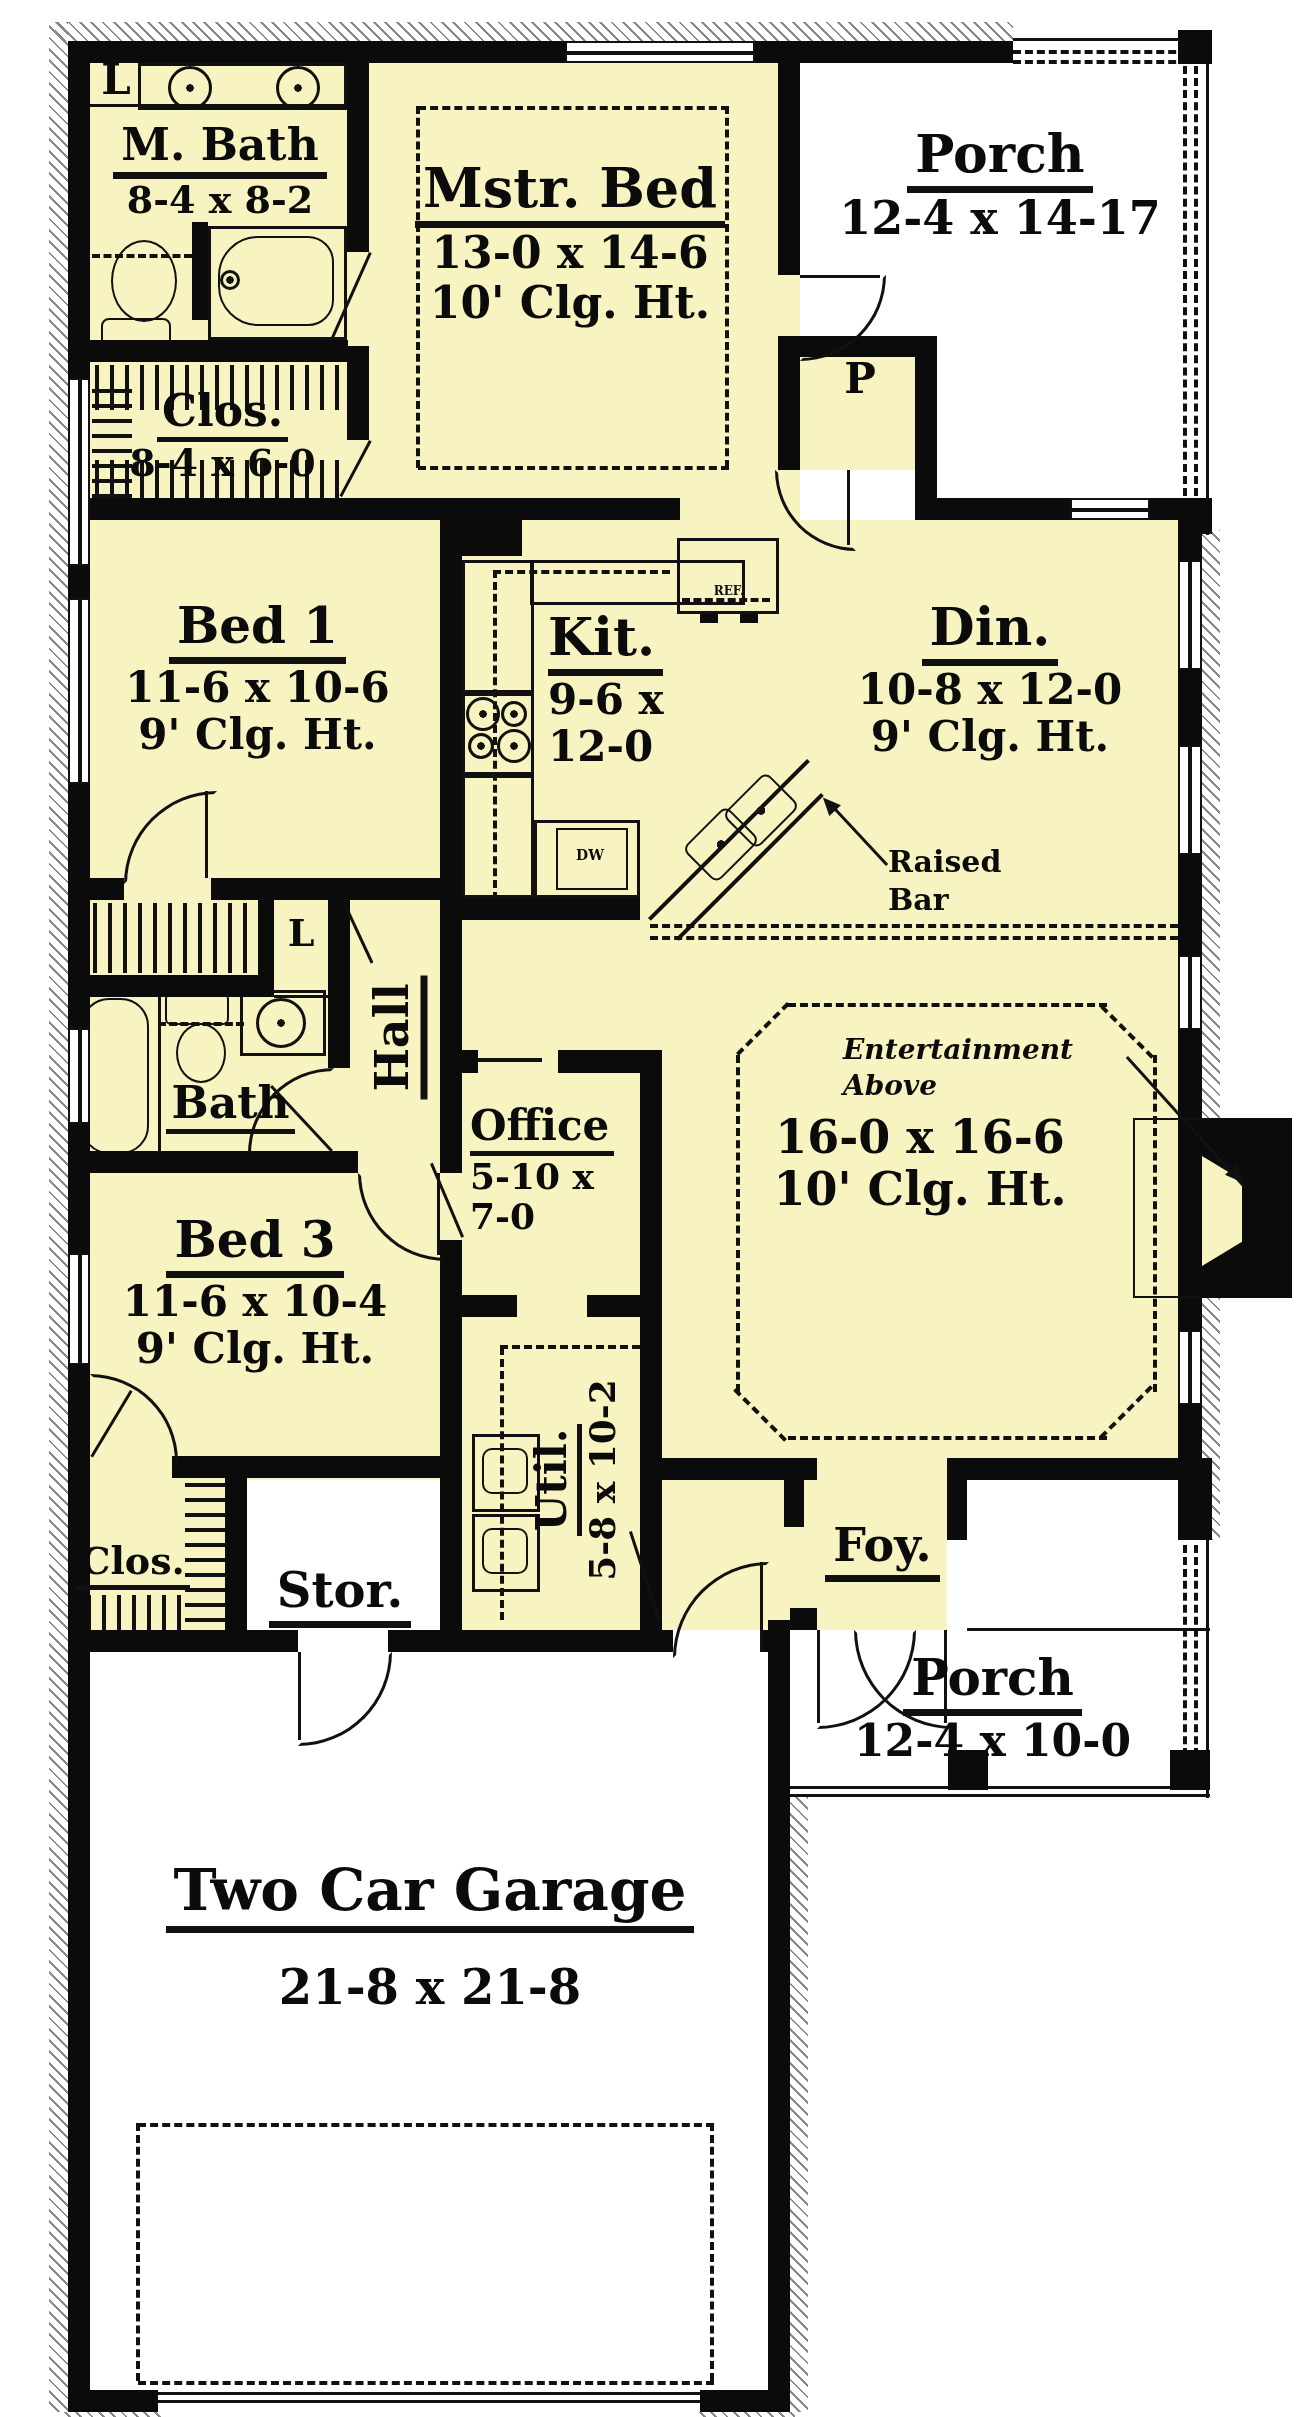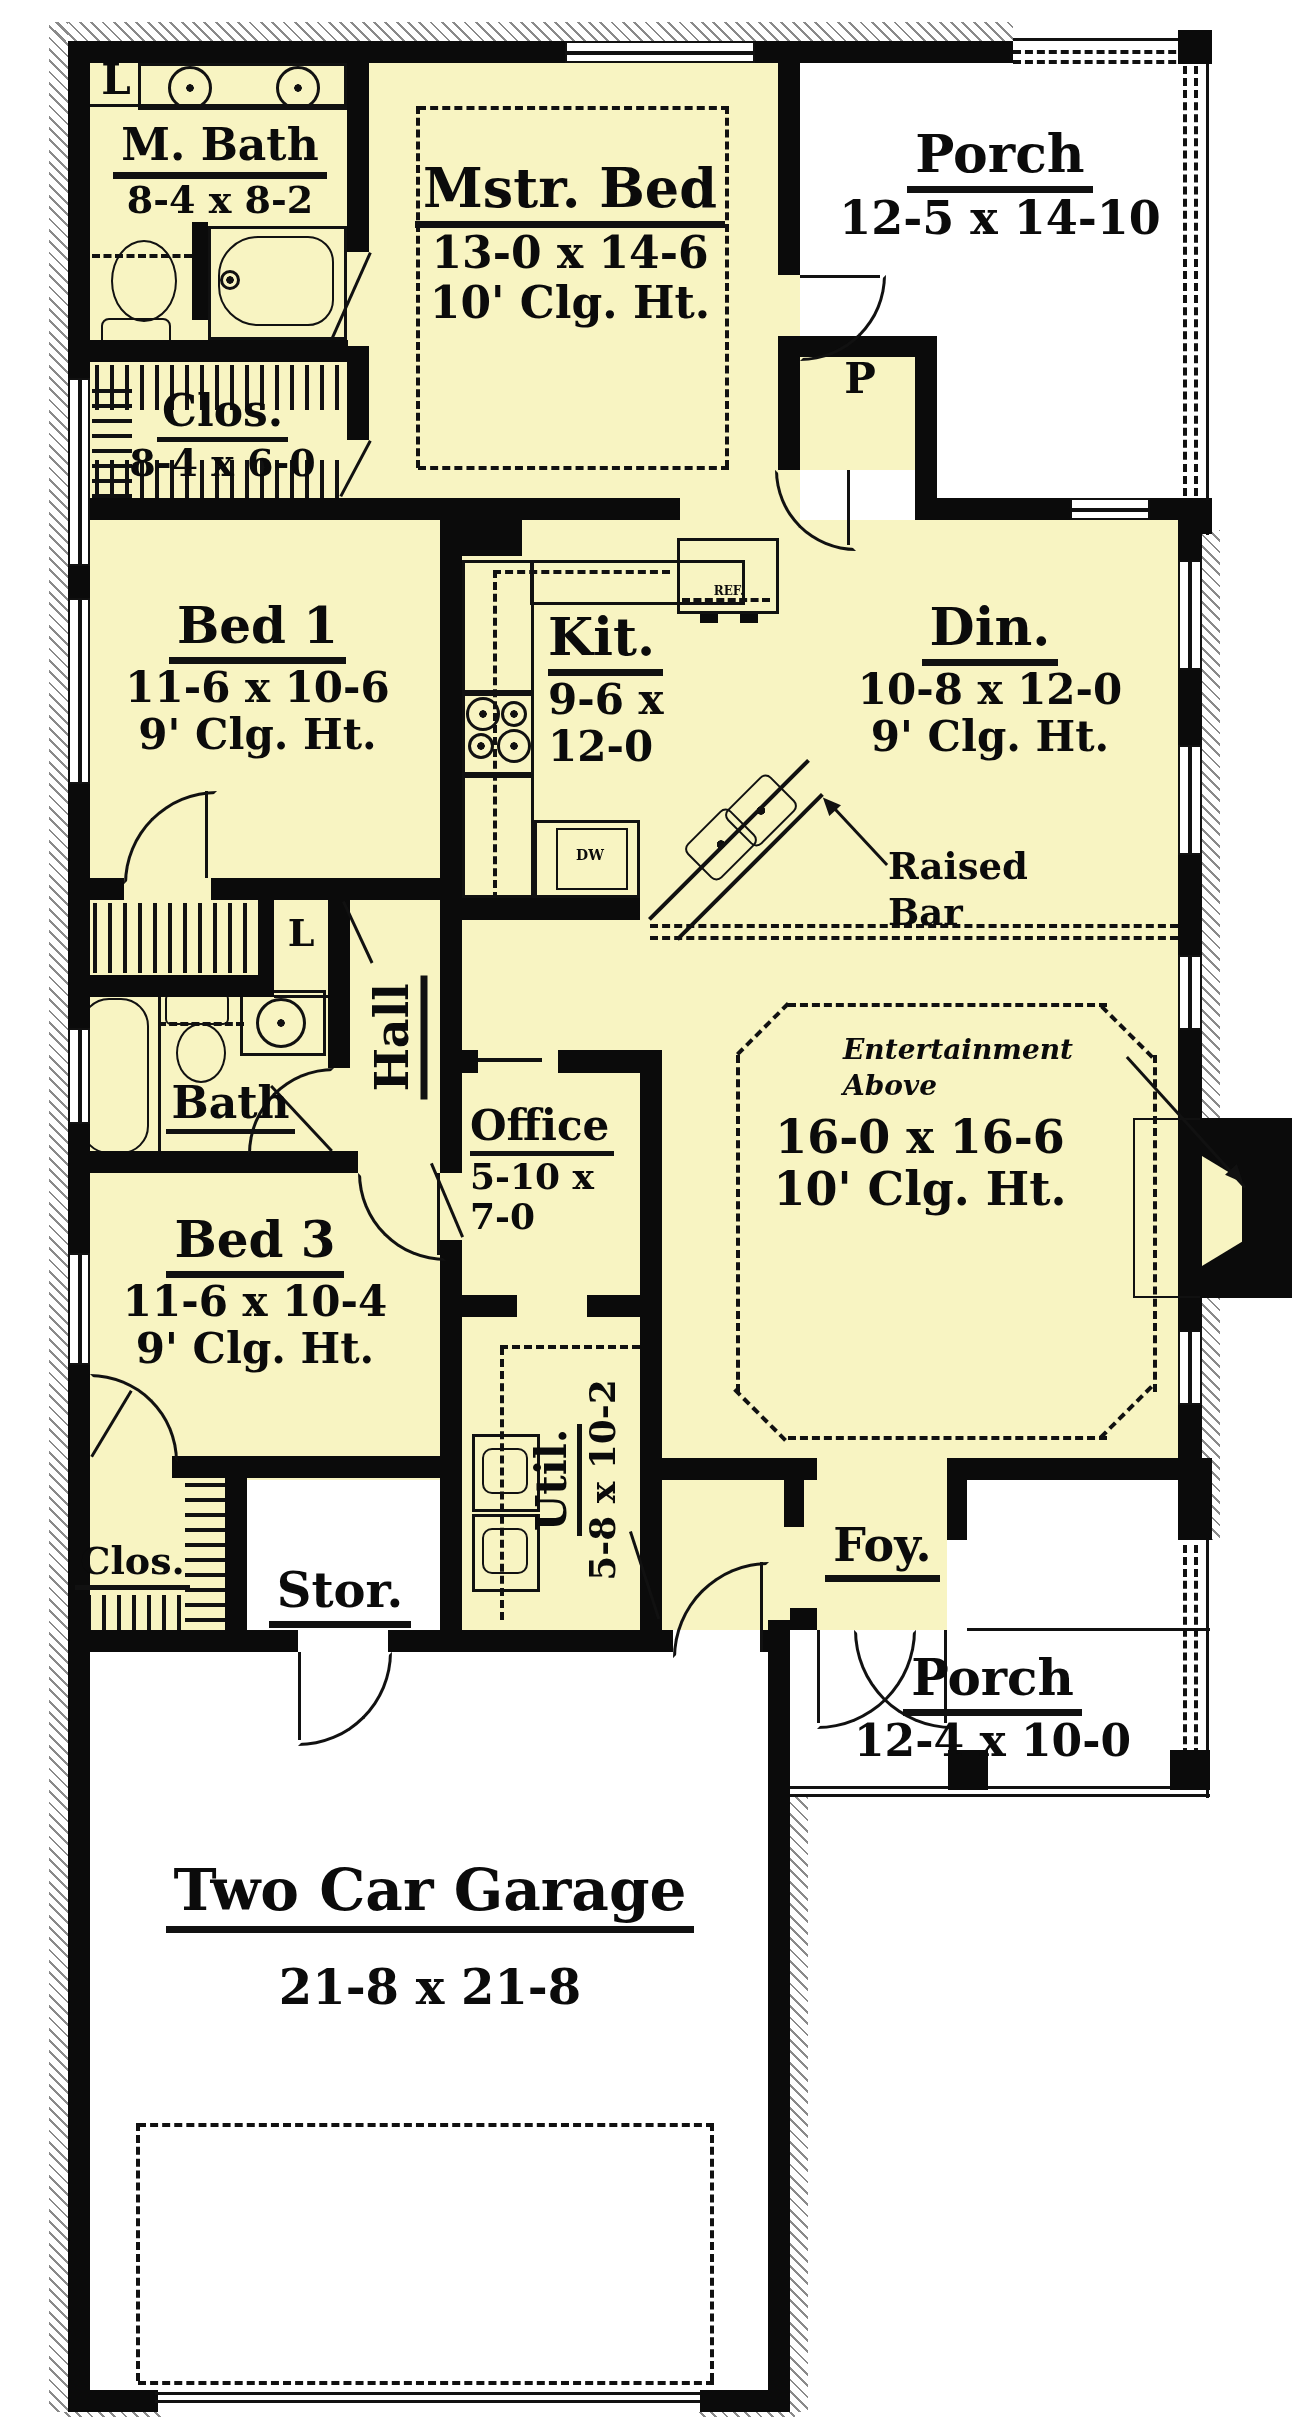--- a/index.html
+++ b/index.html
@@ -25,21 +25,21 @@
   .arc-br{border-right-color:#111;border-bottom-color:#111;border-radius:0 0 100% 0;}
   .arc-bl{border-left-color:#111;border-bottom-color:#111;border-radius:0 0 0 100%;}
   .arc-tl{border-left-color:#111;border-top-color:#111;border-radius:100% 0 0 0;}
   .arc-tr{border-right-color:#111;border-top-color:#111;border-radius:0 100% 0 0;}
   .lbl{position:absolute;display:flex;flex-direction:column;align-items:center;line-height:1.12;text-align:center;white-space:nowrap;}
   .lbl.left{align-items:flex-start;text-align:left;justify-content:center;}
   .u{border-bottom:7px solid #111;padding:0 8px 3px;}
   .us{border-bottom:5px solid #111;padding:0 5px 2px;}
   .f58{font-size:58px;} .f54{font-size:54px;} .f52{font-size:52px;} .f50{font-size:50px;} .f48{font-size:48px;margin-top:36px;}
   .f46{font-size:46px;} .f44{font-size:44px;} .f42{font-size:42px;} .f38{font-size:38px;}
-  .f36{font-size:36px;} .f30{font-size:37px;line-height:1.25;} .f28{font-size:28px;line-height:1.3;}
+  .f36{font-size:36px;} .f30{font-size:30px;line-height:1.25;} .f28{font-size:28px;line-height:1.3;}
   .f15{font-size:12px;} .f14{font-size:14px;}
   .tri{position:absolute;width:0;height:0;border-top:8px solid transparent;border-bottom:8px solid transparent;border-left:18px solid #111;}
 </style>
 </head>
 <body>
 
 <div class="scene">
 
   <div class="yf" style="left:68px;top:41px;width:732px;height:479px;"></div>
   <div class="yf" style="left:68px;top:520px;width:1112px;height:420px;"></div>
@@ -260,21 +260,21 @@
     <span class="us f44">Clos.</span>
     <span class="f38">8-4 x 6-0</span>
   </div>
   <div class="lbl" style="left:385px;top:158px;width:370px;">
     <span class="u f54">Mstr. Bed</span>
     <span class="f44">13-0 x 14-6</span>
     <span class="f44">10' Clg. Ht.</span>
   </div>
   <div class="lbl" style="left:805px;top:125px;width:390px;">
     <span class="u f52">Porch</span>
-    <span class="f46">12-5 x 14-10</span>
+    <span class="f46">12-4 x 14-17</span>
   </div>
   <div class="lbl" style="left:815px;top:355px;width:90px;">
     <span class="f42">P</span>
   </div>
   <div class="lbl" style="left:85px;top:598px;width:345px;">
     <span class="u f50">Bed 1</span>
     <span class="f42">11-6 x 10-6</span>
     <span class="f42">9' Clg. Ht.</span>
   </div>
   <div class="lbl left" style="left:548px;top:608px;width:240px;">

